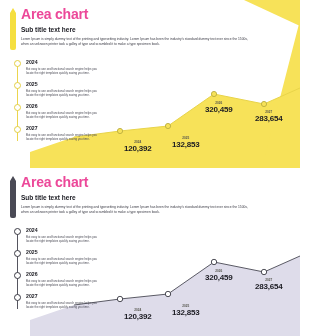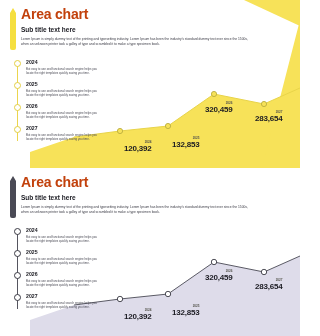--- a/index.html
+++ b/index.html
@@ -57,21 +57,21 @@
     top: 5px; left: 0;
     width: 6px;
     height: 37px;
     background: var(--penc);
     border-radius: 0 0 2px 2px;
   }
   .headings { flex: 1 1 auto; min-width: 0; }
   .h-title {
     font-size: 14px;
     font-weight: bold;
-    color: #c2410c;
+    color: #ec4899;
     line-height: 15px;
     letter-spacing: -0.2px;
     margin: 0 0 4px 0;
   }
   .h-sub {
     font-size: 6.5px;
     font-weight: bold;
     color: #1b1b22;
     line-height: 8px;
     margin: 0 0 3px 0;
@@ -128,21 +128,21 @@
     color: #4a4a55;
     line-height: 4px;
     max-width: 78px;
     margin-top: 0.5px;
   }
 
   
   .pt-label {
     position: absolute;
     z-index: 4;
-    text-align: right;
+    text-align: center;
     white-space: nowrap;
   }
   .pt-year {
     font-size: 3.1px;
     color: #55554d;
     line-height: 4px;
     font-weight: bold;
   }
   .pt-val {
     font-size: 8px;

